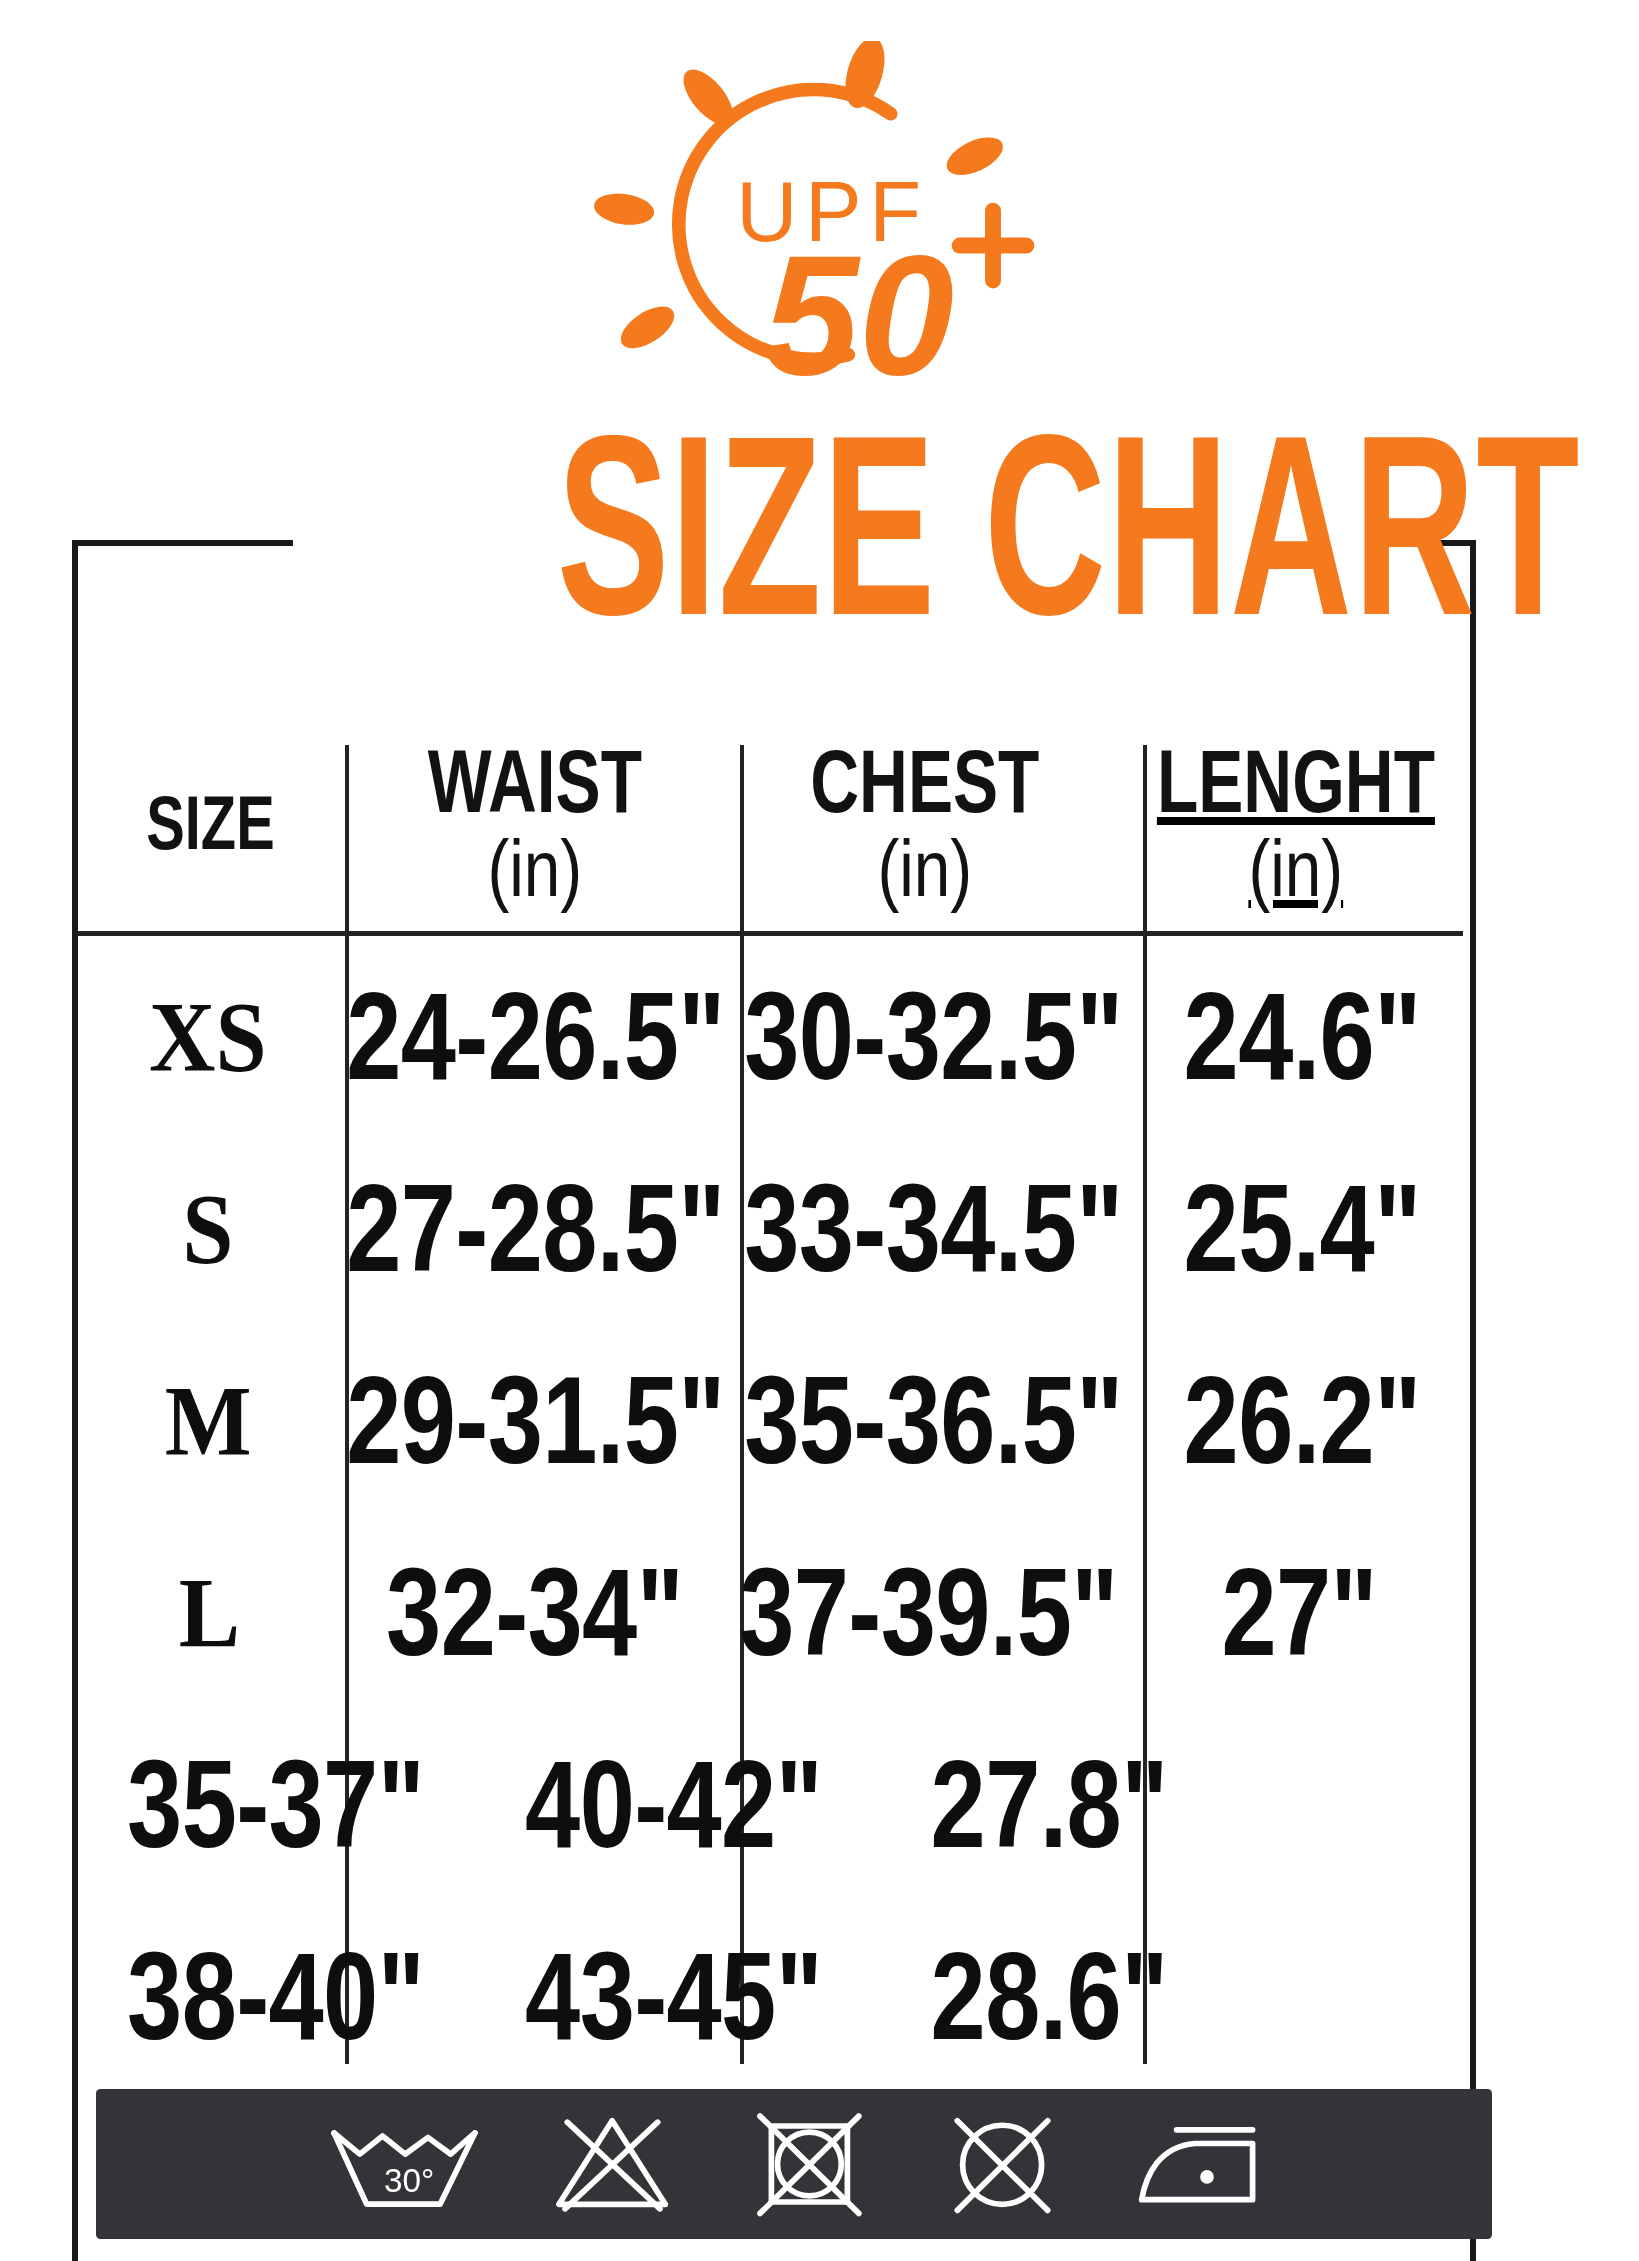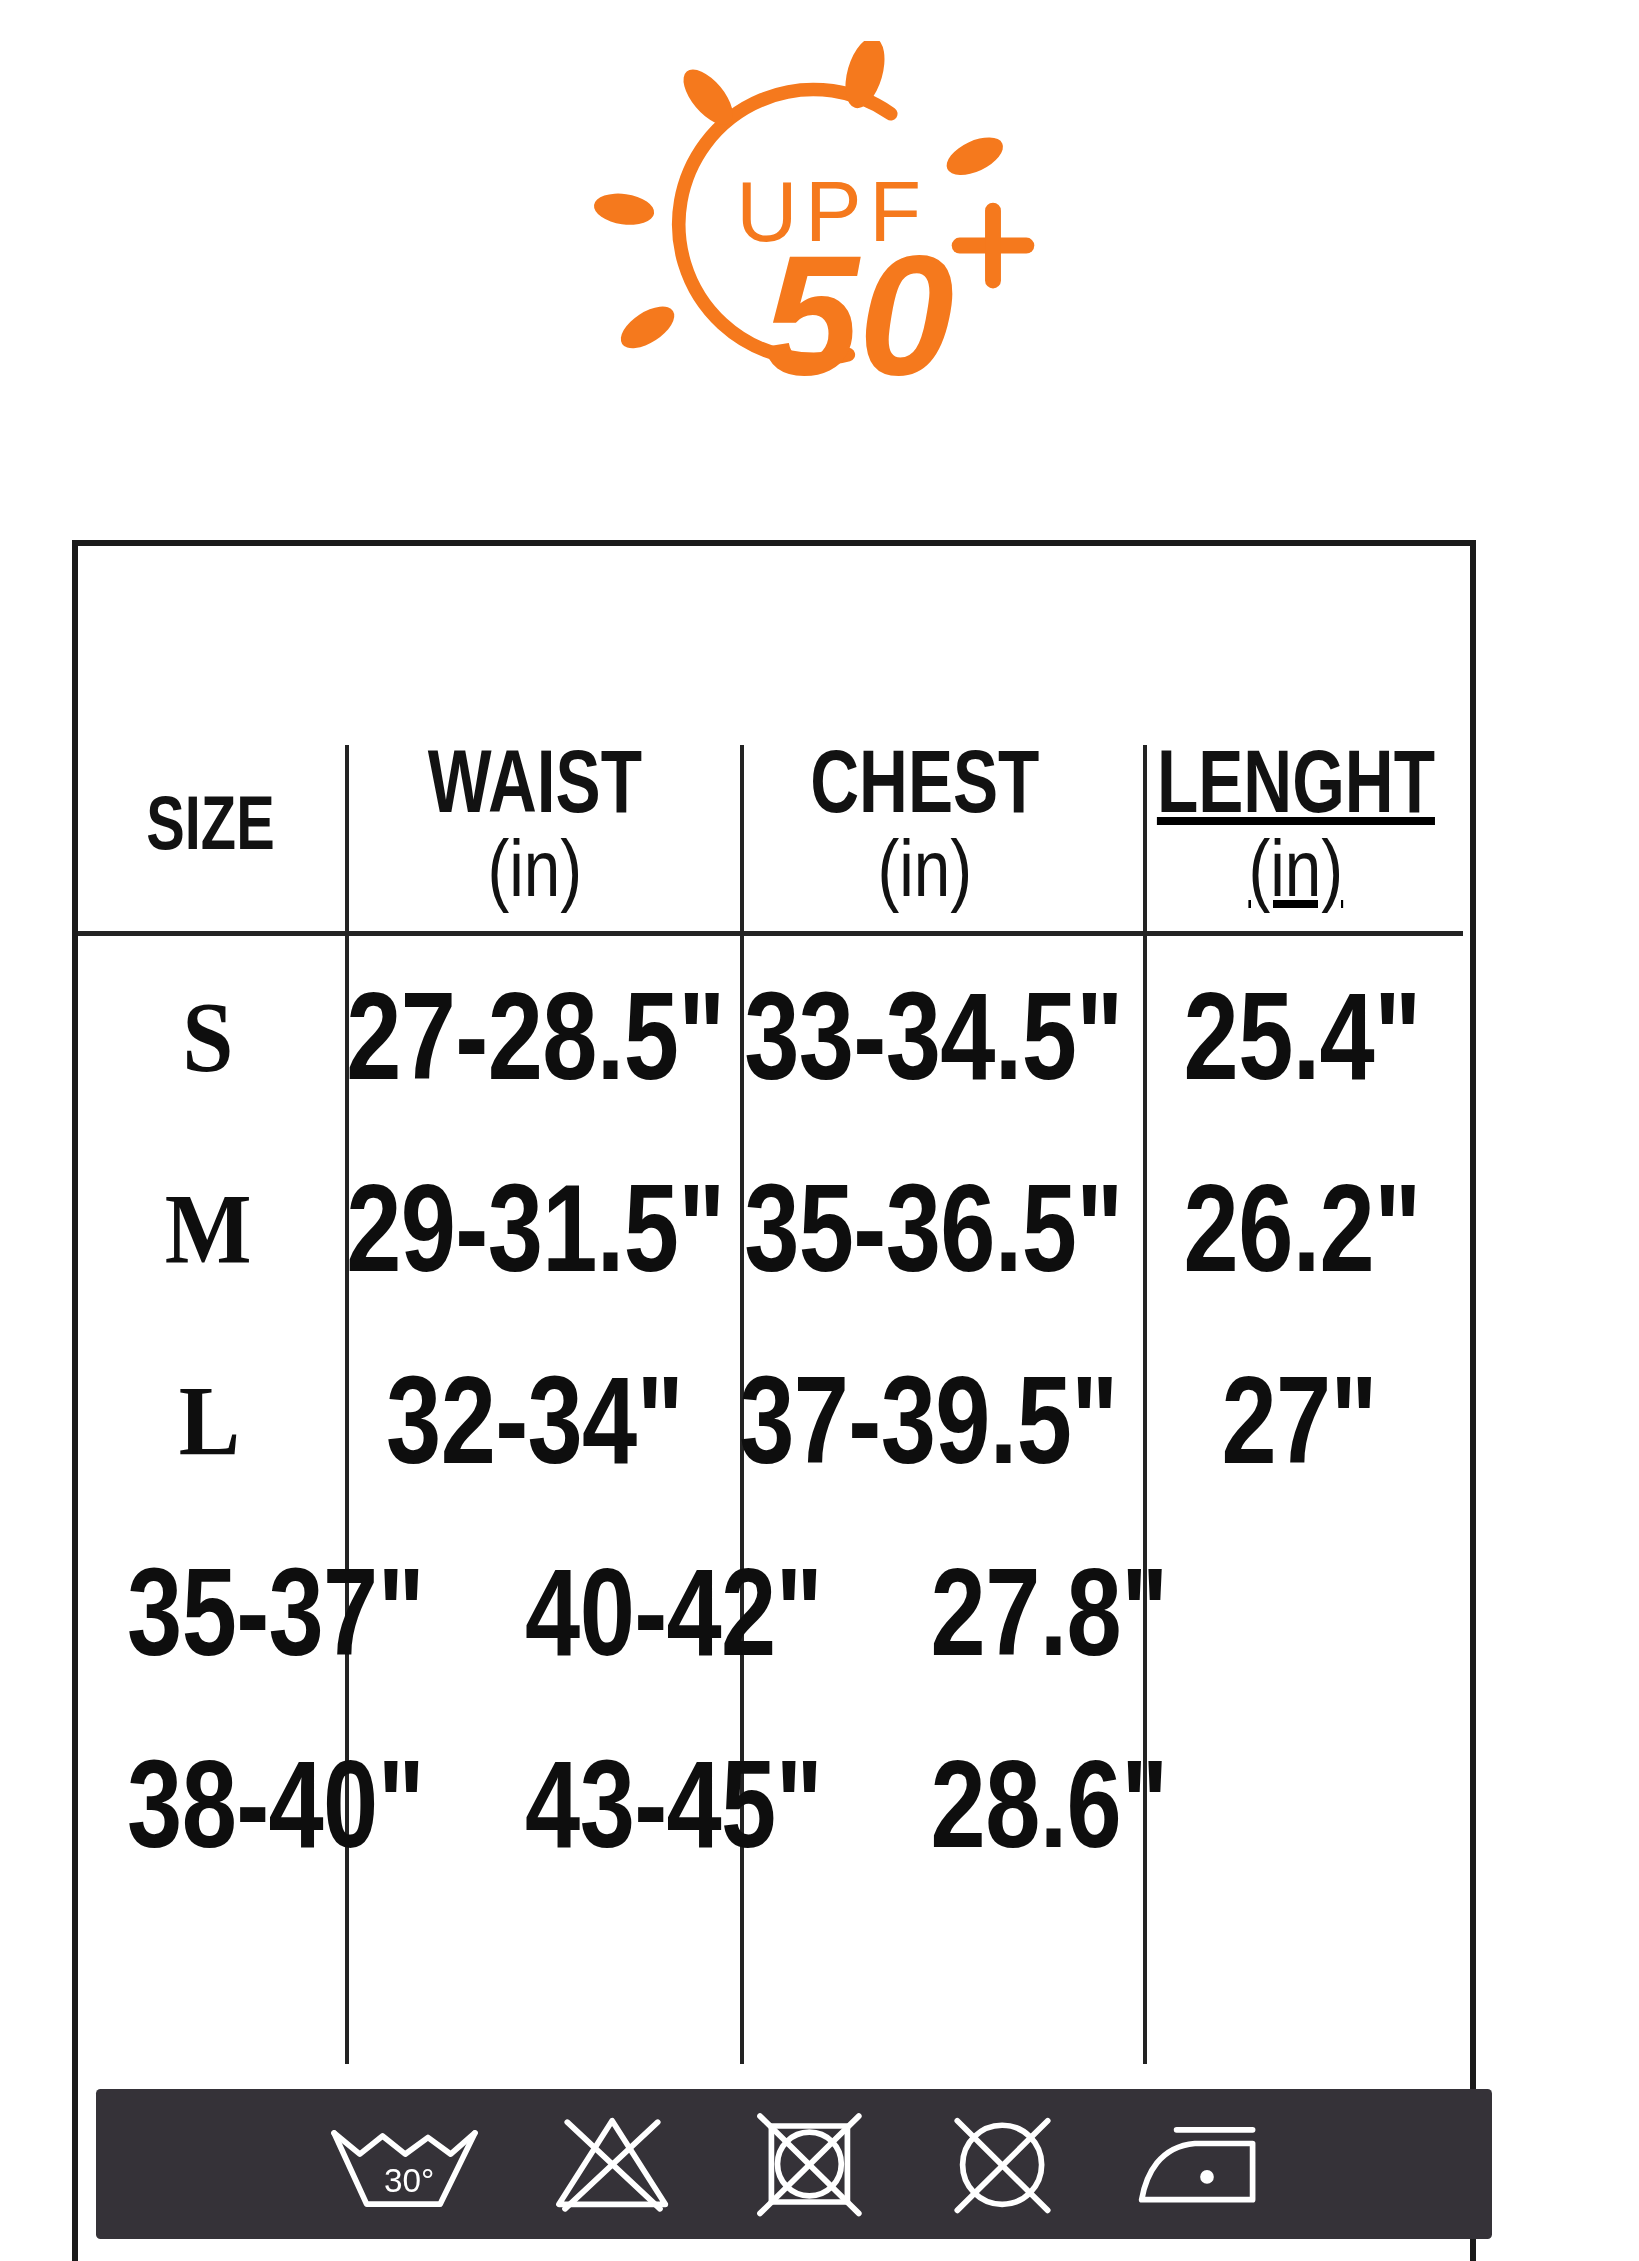--- a/index.html
+++ b/index.html
@@ -86,20 +86,23 @@
     <text x="222" y="264" font-family="Liberation Sans, sans-serif" font-size="112" font-weight="500" letter-spacing="10" fill="#F5791D">UPF</text>
 
     <text x="258" y="440" font-family="Liberation Sans, sans-serif" font-size="226" font-weight="bold" font-style="italic" fill="#F5791D">50</text>
 
     <g stroke="#F5791D" stroke-width="21" stroke-linecap="round">
       <line x1="517" y1="270" x2="605" y2="270"></line>
       <line x1="561" y1="224" x2="561" y2="316"></line>
     </g>
   </svg>
 
+  <div class="title">
+    <span class="stretch">SIZE CHART</span>
+  </div>
 
   <div class="box">
 
     <div class="divider div-1"></div>
     <div class="divider div-2"></div>
     <div class="divider div-3"></div>
     <div class="header-underline"></div>
 
     <div class="thead">
       <div class="hcell hc-0">
@@ -113,20 +116,34 @@
         <span class="hline1">CHEST</span>
         <span class="hline2">(in)</span>
       </div>
       <div class="hcell hc-3">
         <span class="hline1">LENGHT</span>
         <span class="hline2">(in)</span>
       </div>
     </div>
 
     <div class="tbody">
+  <div class="trow">
+    <div class="cell c-0 size-label">
+            <span>XS</span>
+          </div>
+    <div class="cell c-1 value">
+            <span>24-26.5"</span>
+          </div>
+    <div class="cell c-2 value">
+            <span>30-32.5"</span>
+          </div>
+    <div class="cell c-3 value">
+            <span>24.6"</span>
+          </div>
+  </div>
 
   <div class="trow">
     <div class="cell c-0 size-label">
             <span>S</span>
           </div>
     <div class="cell c-1 value">
             <span>27-28.5"</span>
           </div>
     <div class="cell c-2 value">
             <span>33-34.5"</span>

